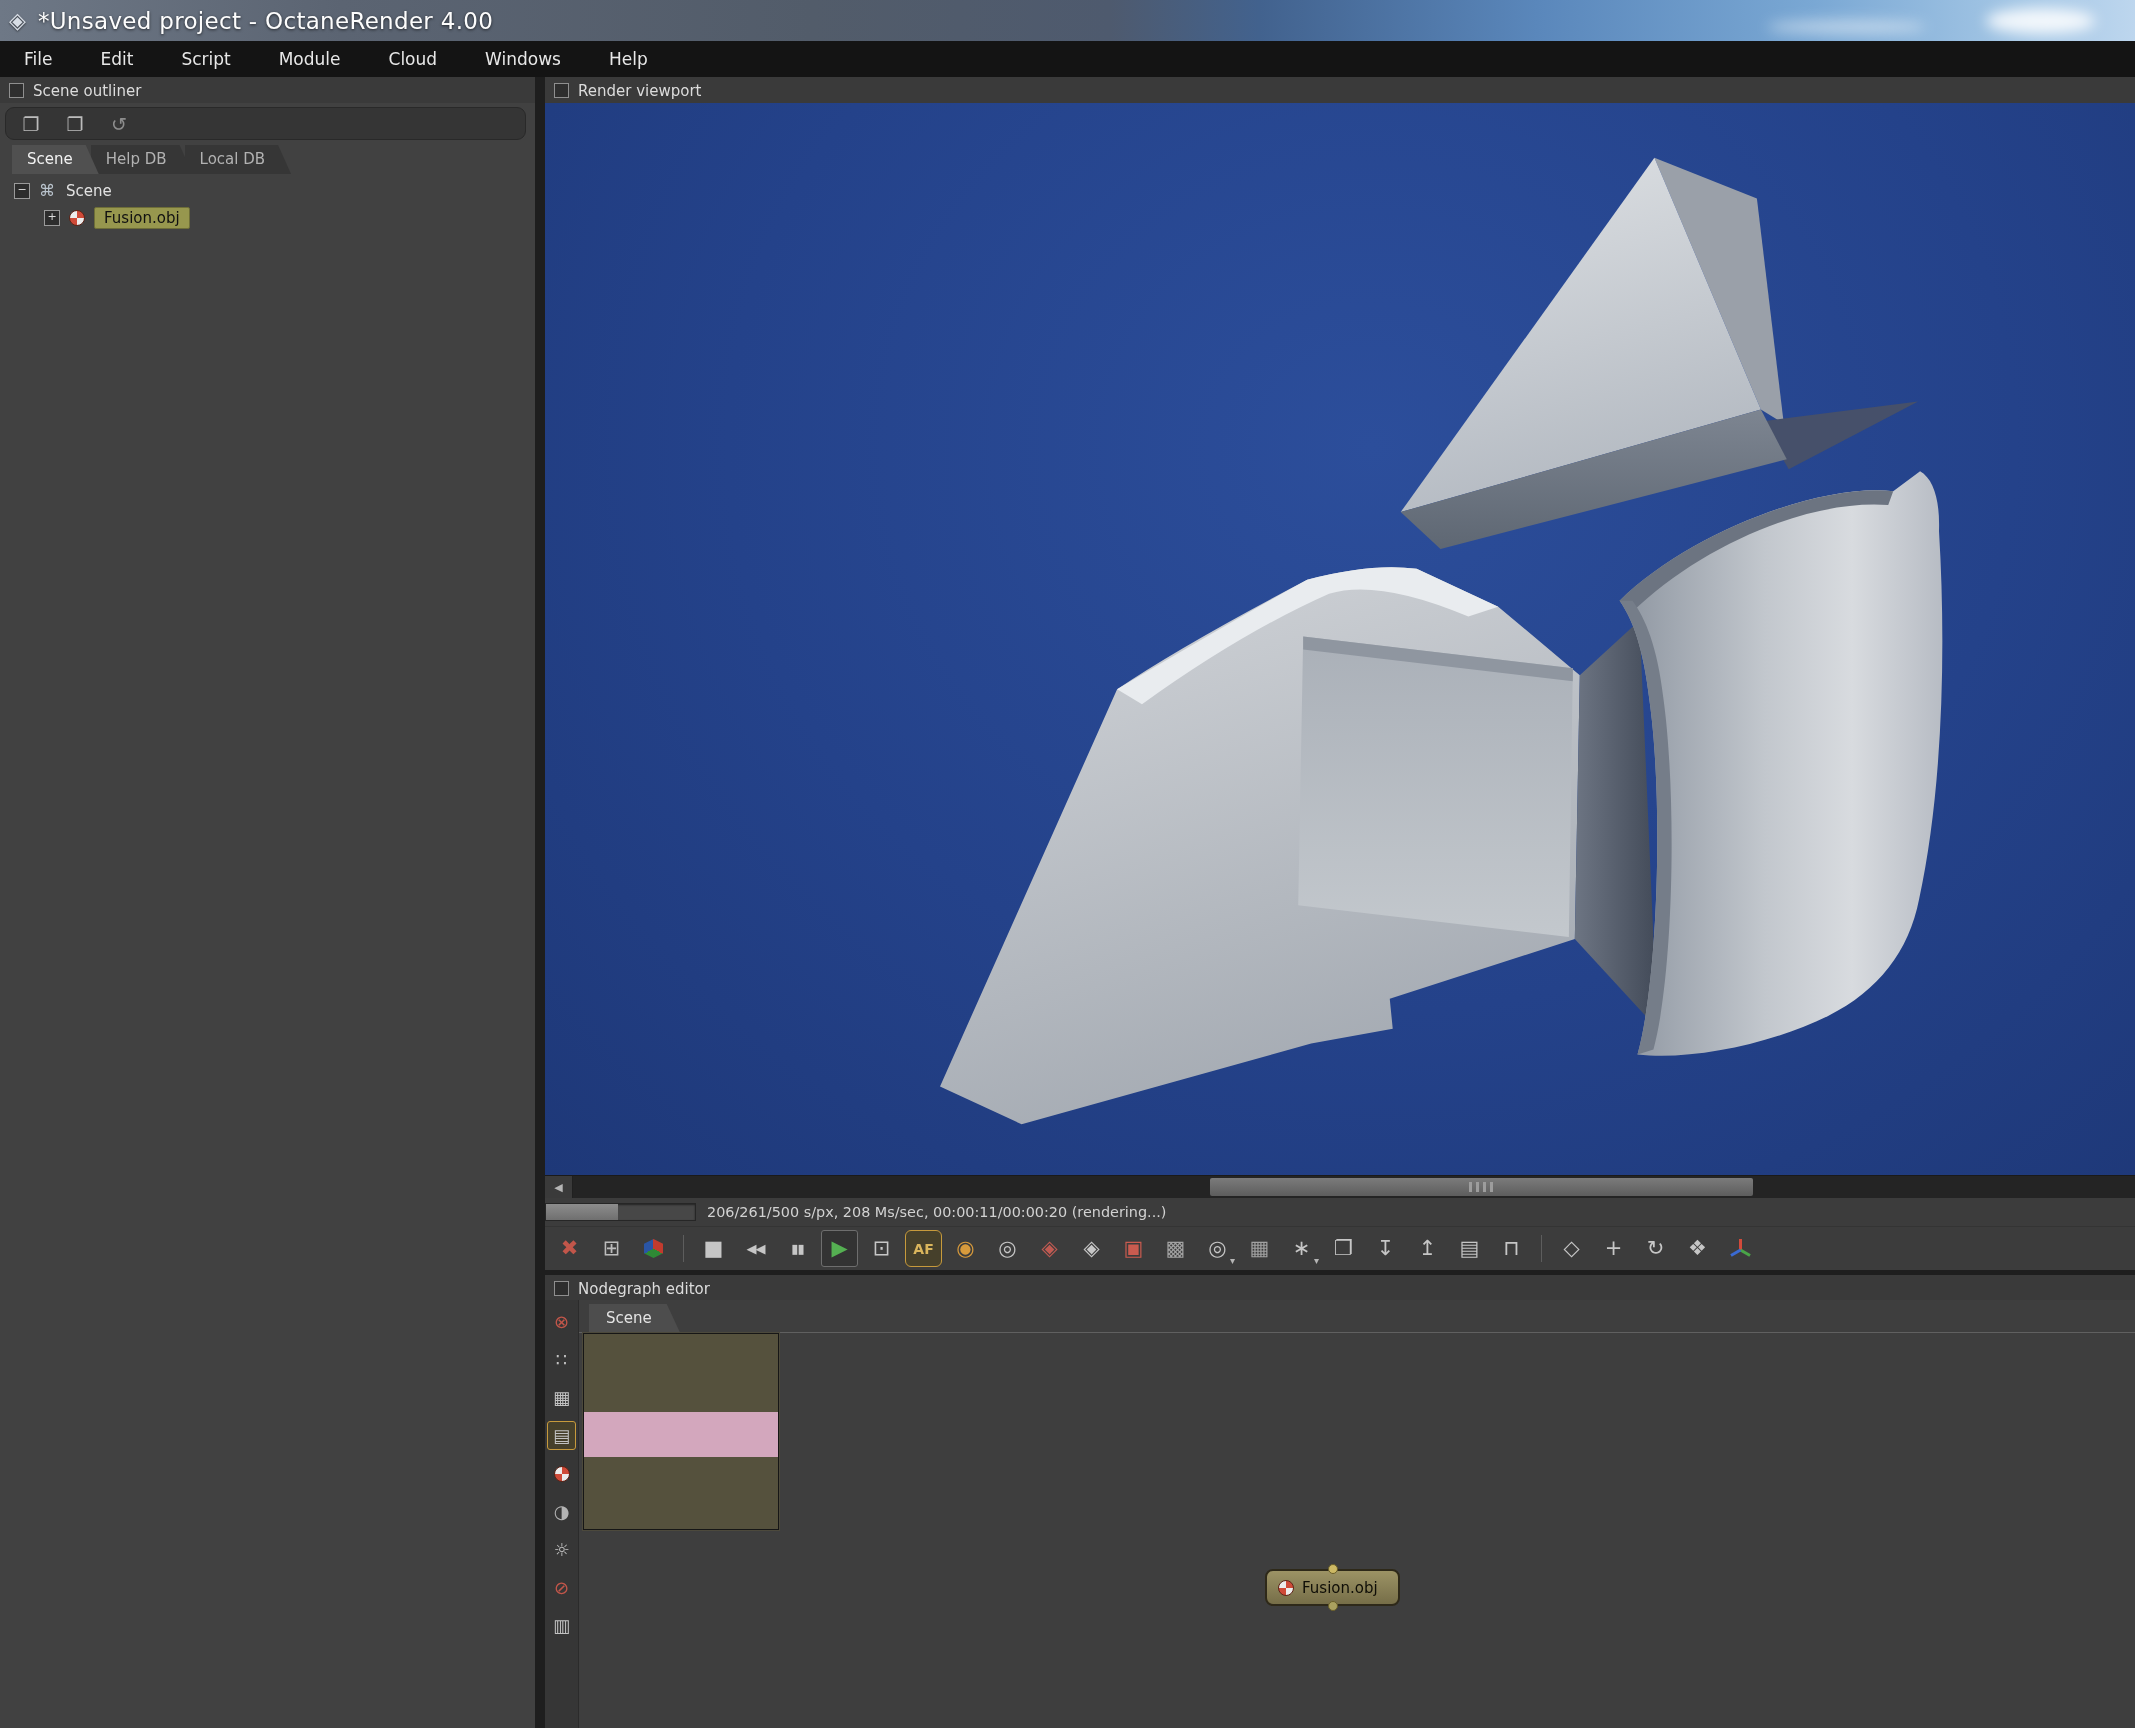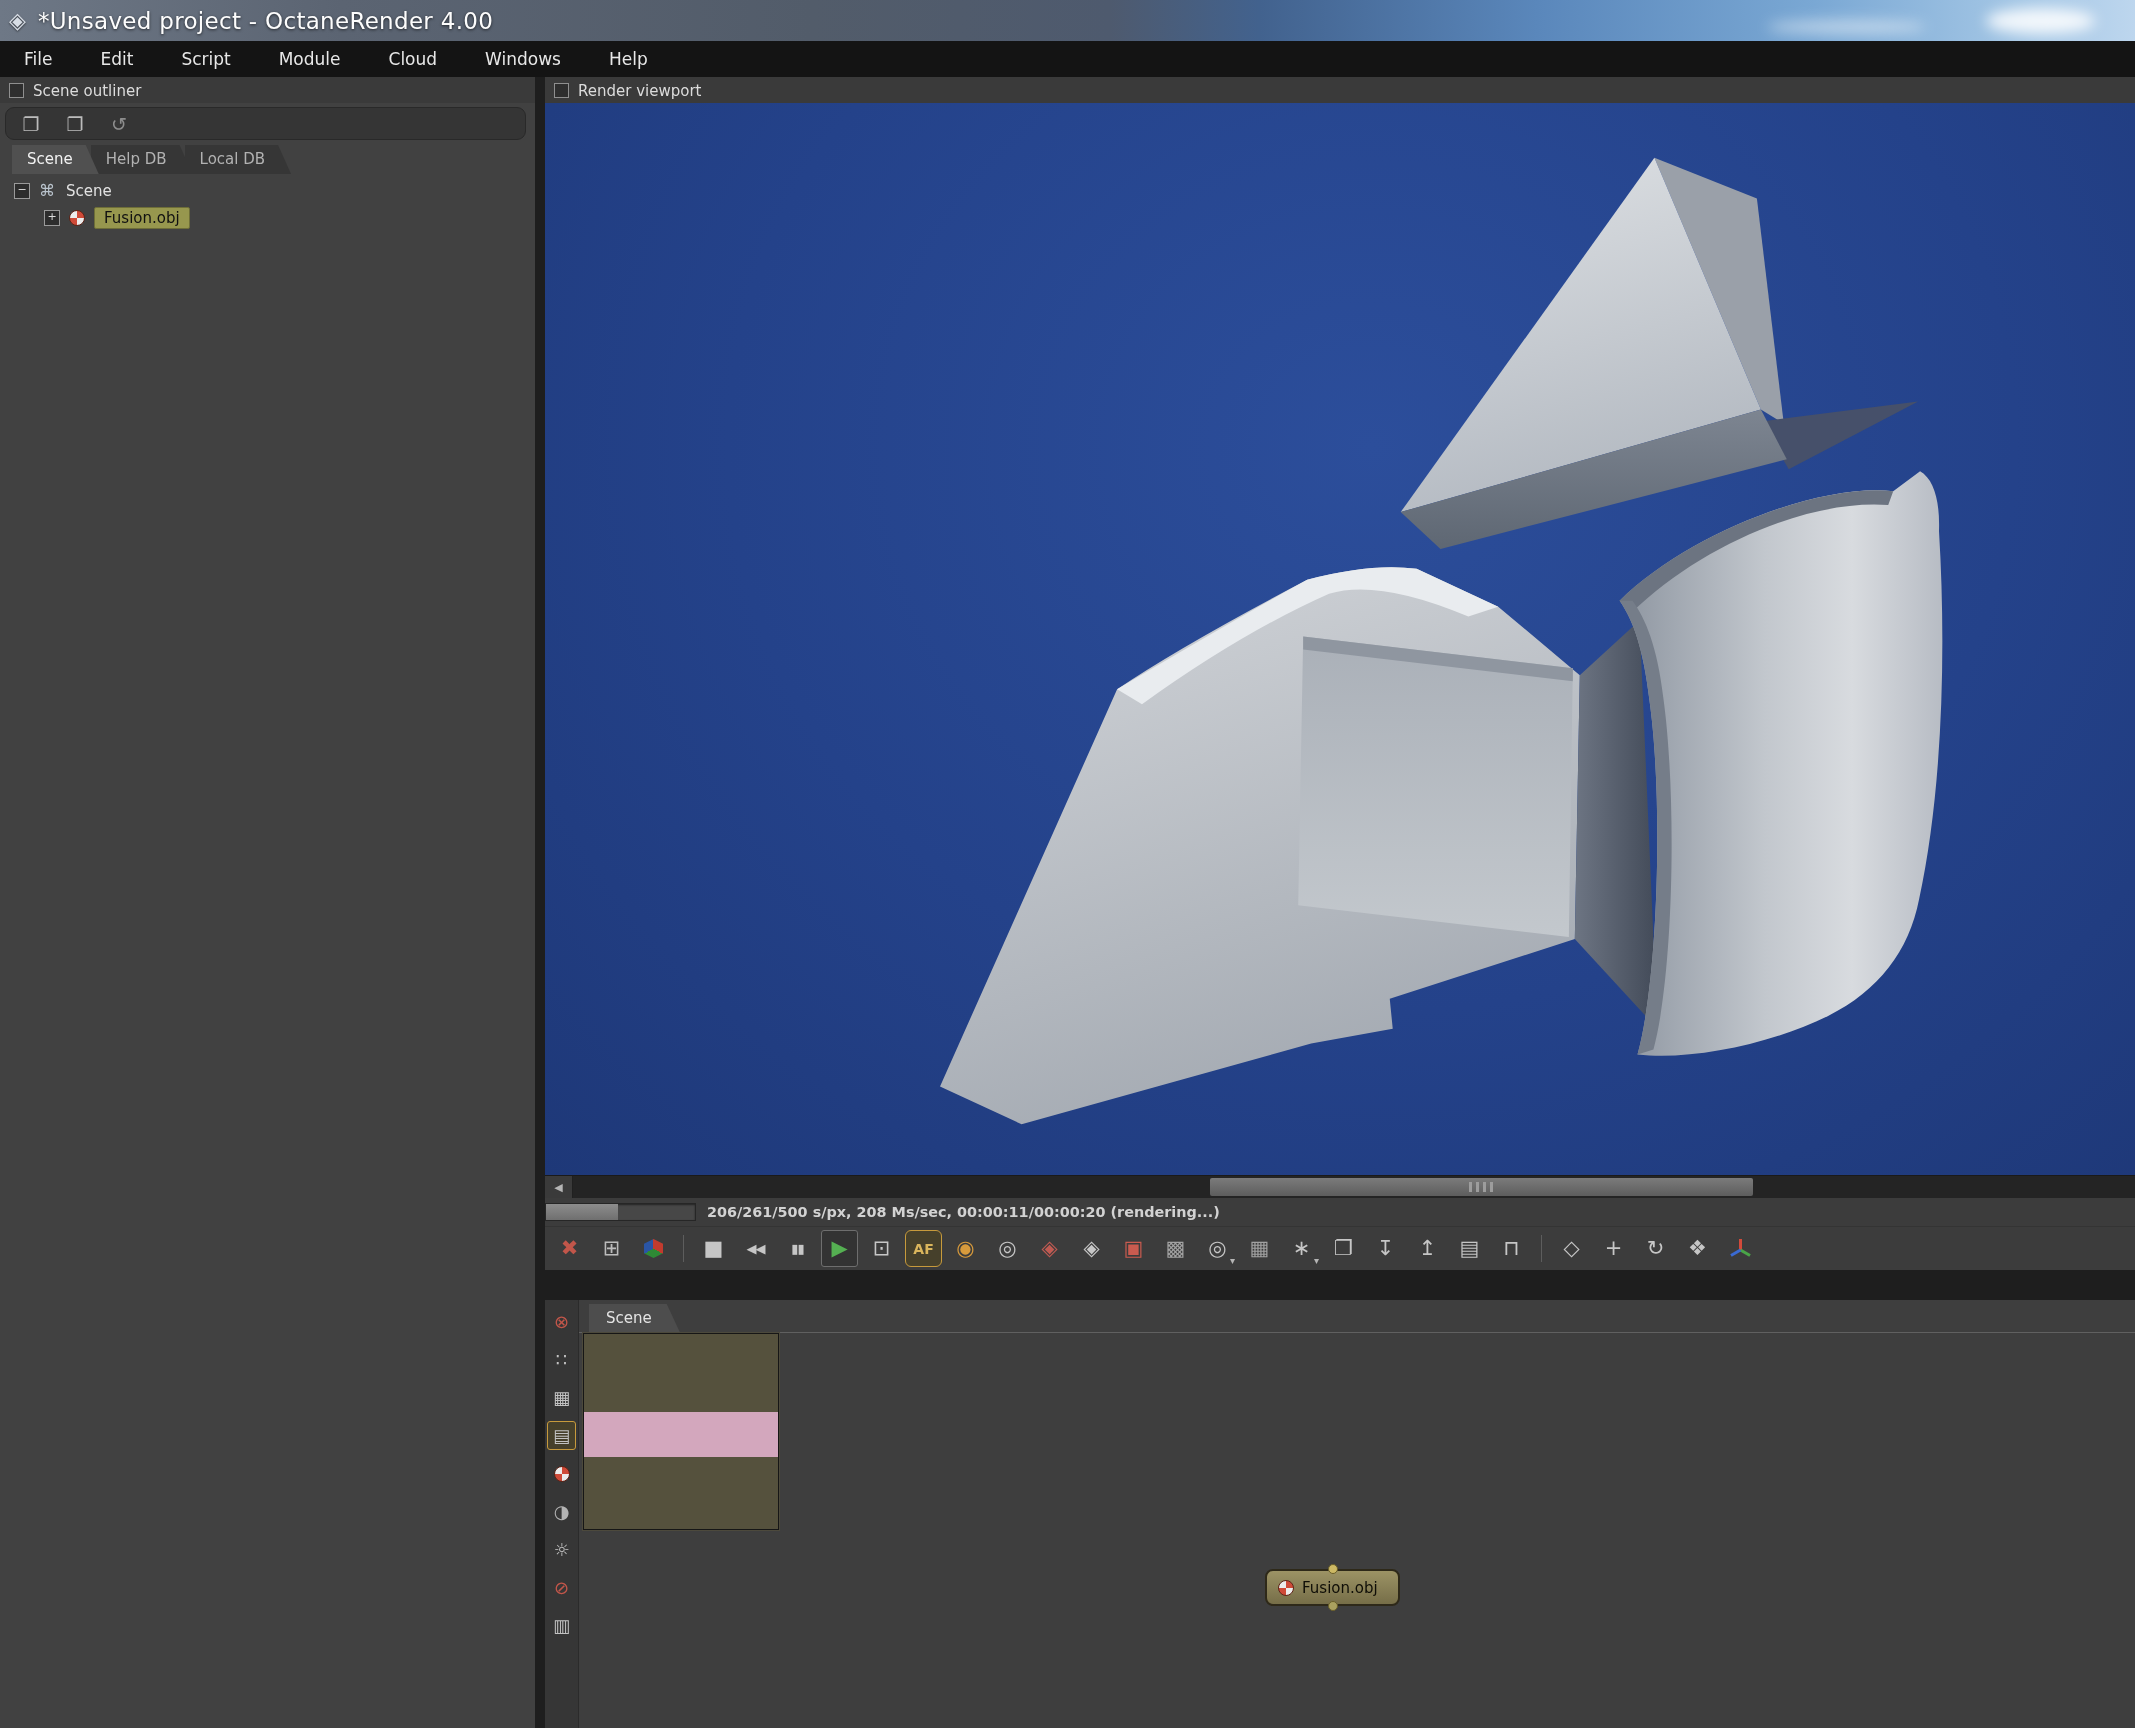--- a/index.html
+++ b/index.html
@@ -63,21 +63,21 @@
   .vp-thumb{position:absolute;left:665px;top:2px;width:543px;height:18px;border-radius:2px;
             background:linear-gradient(#7b7b7b,#5d5d5d);}
   .vp-thumb::before{content:"";position:absolute;left:50%;top:4px;width:26px;height:10px;margin-left:-13px;
             background:repeating-linear-gradient(90deg,#9d9d9d 0 3px,transparent 3px 7px);}
 
   .status-row{position:absolute;left:545px;top:1198px;width:1590px;height:28px;background:#3c3c3c;
               display:flex;align-items:center;gap:11px;box-sizing:border-box;}
   .progress{width:149px;height:16px;background:#474747;border:1px solid #262626;flex:0 0 auto;
             box-shadow:inset 0 1px 2px rgba(0,0,0,.5);}
   .progress-fill{height:100%;background:linear-gradient(#8d8d8d,#6f6f6f);}
-  .status-text{font-size:14.4px;color:#d2d2d2;white-space:nowrap;font-weight:bold;}
+  .status-text{font-size:14.4px;color:#d2d2d2;white-space:nowrap;}
 
   .vp-toolbar{position:absolute;left:545px;top:1226px;width:1590px;height:44px;background:#3c3c3c;
               border-top:1px solid #343434;display:flex;align-items:center;gap:5px;padding:0 6px;
               box-sizing:border-box;}
   .tb-btn{position:relative;width:37px;height:37px;display:flex;align-items:center;
           justify-content:center;border-radius:3px;flex:0 0 auto;}
   .tb-btn .glyph{font-size:21px;line-height:1;}
   .tb-btn .glyph.small{font-size:13px;letter-spacing:-1px;}
   .tb-btn .txt{font-size:14px;font-weight:bold;}
   .tb-btn.boxed{border:1px solid #6e6e6e;background:#333;box-sizing:border-box;}
@@ -335,20 +335,24 @@
       </div>
       <div class="tb-btn">
         <span class="axes-icon">
           <i class="ax r"></i>
           <i class="ax g"></i>
           <i class="ax b"></i>
         </span>
       </div>
     </div>
 
+  <div class="panel-header" style="left:545px;top:1275px;width:1590px;">
+    <span class="collapse-box"></span>
+    <span>Nodegraph editor</span>
+  </div>
 
   <div class="ng-body">
     <div class="ng-side" id="ng-side">
         <div class="ng-btn">
           <span class="glyph" style="color: rgb(194, 86, 74);">⊗</span>
         </div>
         <div class="ng-btn">
           <span class="glyph" style="color: rgb(194, 194, 194);">∷</span>
         </div>
         <div class="ng-btn">

